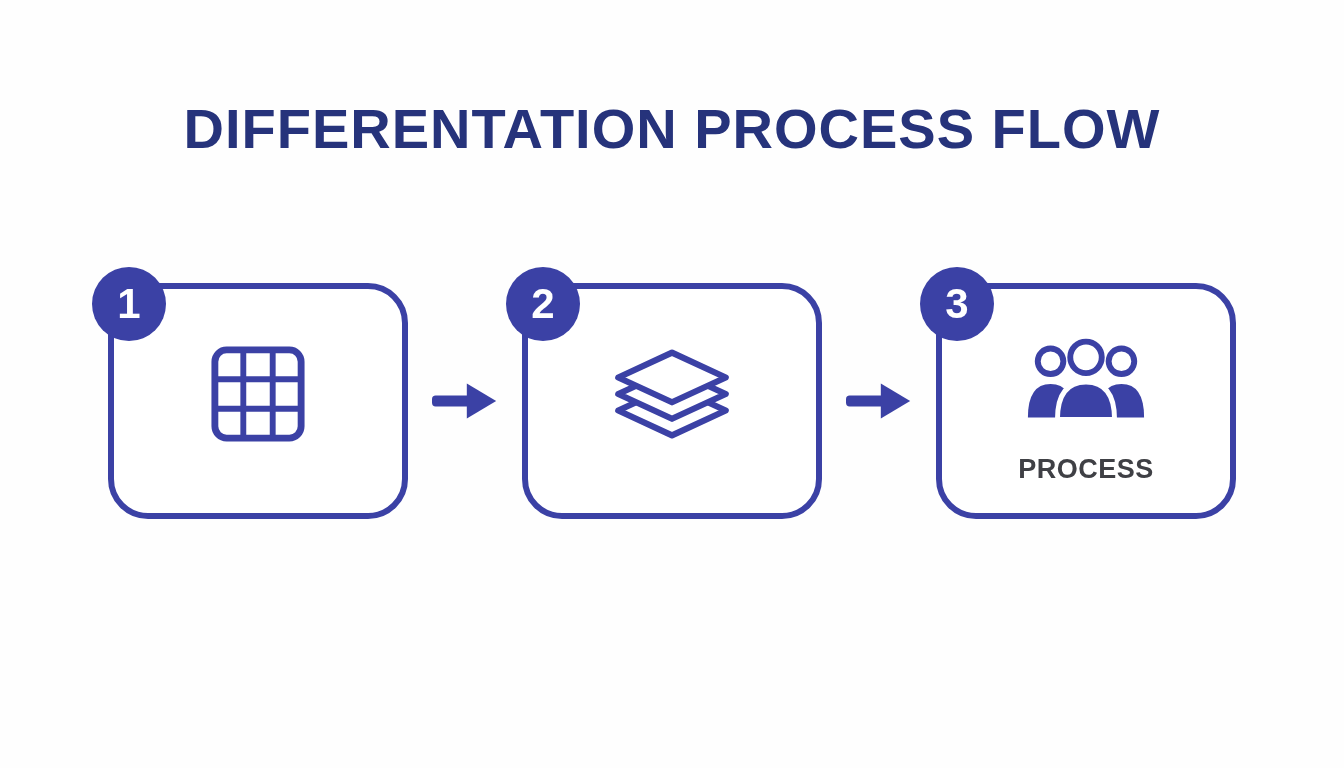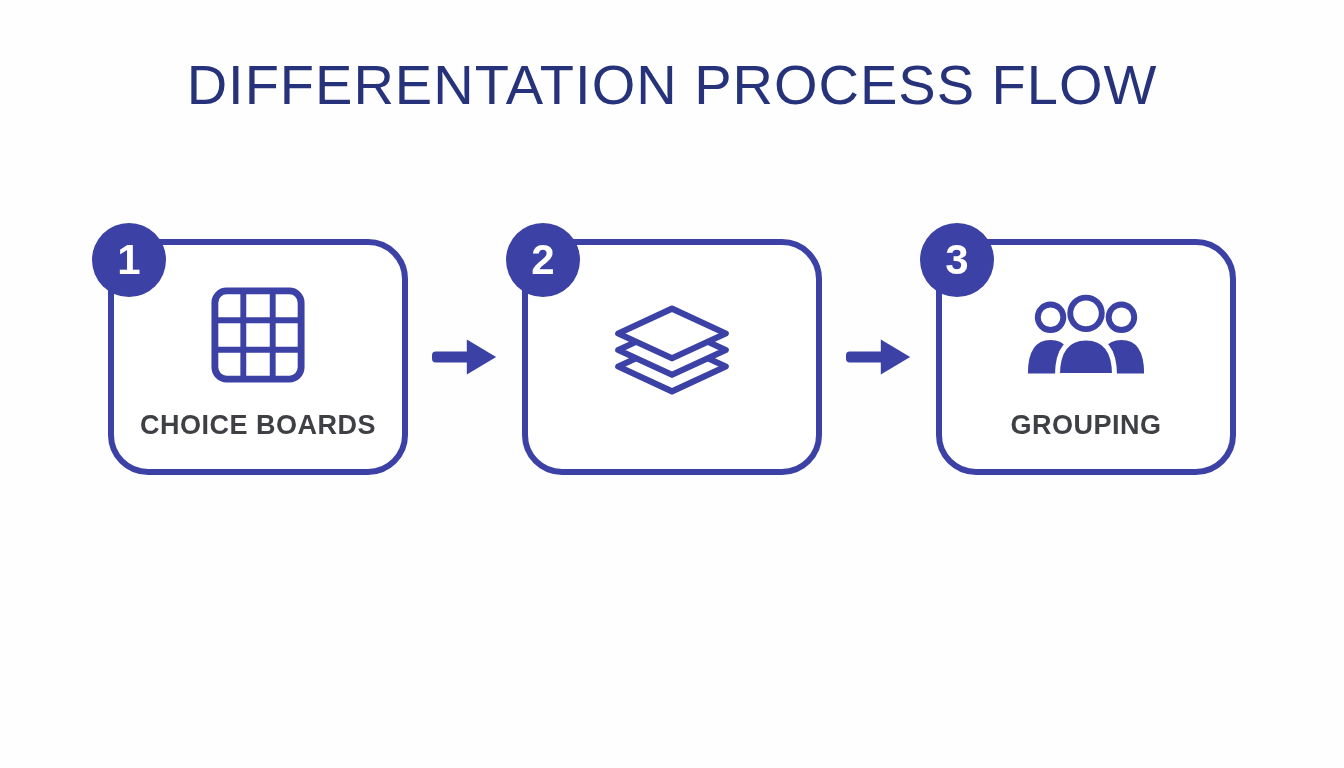--- a/index.html
+++ b/index.html
@@ -8,24 +8,24 @@
   }
   .canvas {
     position: relative;
     width: 1344px;
     height: 768px;
     background: var(--background, #ffffff);
     font-family: "Liberation Sans", sans-serif;
     overflow: hidden;
   }
   .title {
-    padding-top: 52px;
+    padding-top: 96px;
     text-align: center;
     font-size: 56px;
-    font-weight: normal;
+    font-weight: bold;
     letter-spacing: 1px;
     color: var(--title, #26337b);
   }
   .flow {
     display: flex;
     justify-content: center;
     align-items: center;
     gap: 24px;
     margin-top: 122px;
   }
@@ -93,21 +93,20 @@
       <div class="badge">1</div>
       <div class="icon-wrap">
         <svg width="104" height="98" viewBox="0 0 100 100" aria-hidden="true">
           <rect x="6" y="5" width="88" height="90" rx="12" fill="none" stroke="currentColor" stroke-width="7"></rect>
           <line x1="35" y1="8" x2="35" y2="92" stroke="currentColor" stroke-width="6"></line>
           <line x1="65" y1="8" x2="65" y2="92" stroke="currentColor" stroke-width="6"></line>
           <line x1="9" y1="35" x2="91" y2="35" stroke="currentColor" stroke-width="6"></line>
           <line x1="9" y1="65" x2="91" y2="65" stroke="currentColor" stroke-width="6"></line>
         </svg>
       </div>
-      <div class="step-label">CHOICE BOARDS</div>
     </div>
 
     <div class="arrow">
       <svg width="66" height="44" viewBox="0 0 72 44" aria-hidden="true">
         <rect x="0" y="16" width="42" height="12" rx="4" fill="currentColor"></rect>
         <polygon points="38,3 70,22 38,41" fill="currentColor"></polygon>
       </svg>
     </div>
 
     <div class="step-box">
@@ -137,17 +136,17 @@
           <circle cx="101" cy="25" r="13" fill="none" stroke="currentColor" stroke-width="6"></circle>
 
           <path d="M6 82 Q6 48 29 48 Q52 48 52 82 Z" fill="currentColor"></path>
           <path d="M78 82 Q78 48 101 48 Q124 48 124 82 Z" fill="currentColor"></path>
 
           <circle cx="65" cy="21" r="16" fill="#ffffff" stroke="currentColor" stroke-width="6"></circle>
 
           <path d="M36 84 Q36 46 65 46 Q94 46 94 84 Z" fill="currentColor" stroke="#ffffff" stroke-width="5"></path>
         </svg>
       </div>
-      <div class="step-label">GROUPING</div>
+      <div class="step-label">PROCESS</div>
     </div>
 
   </div>
 </div>
 
 </body></html>

